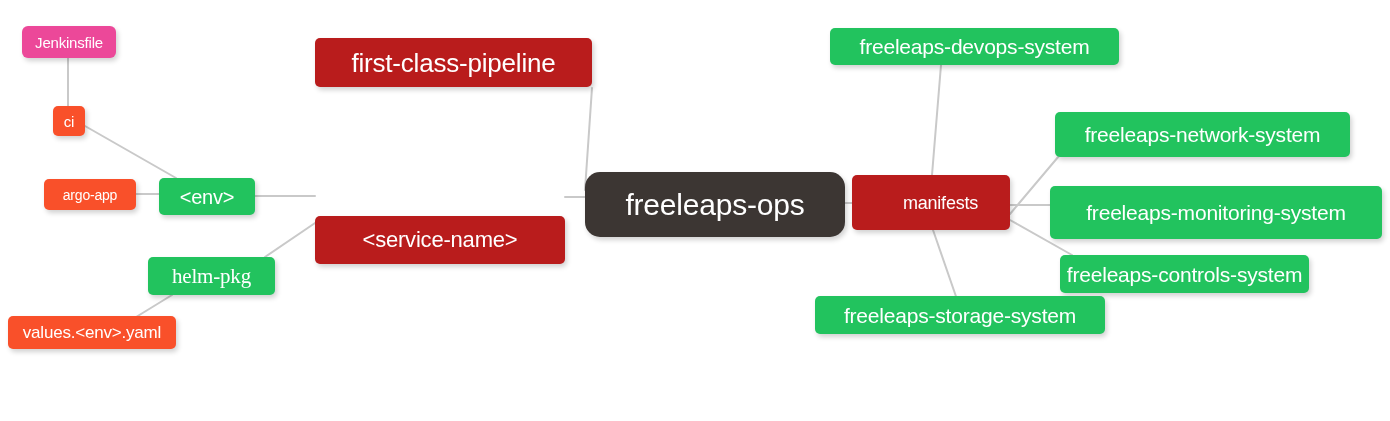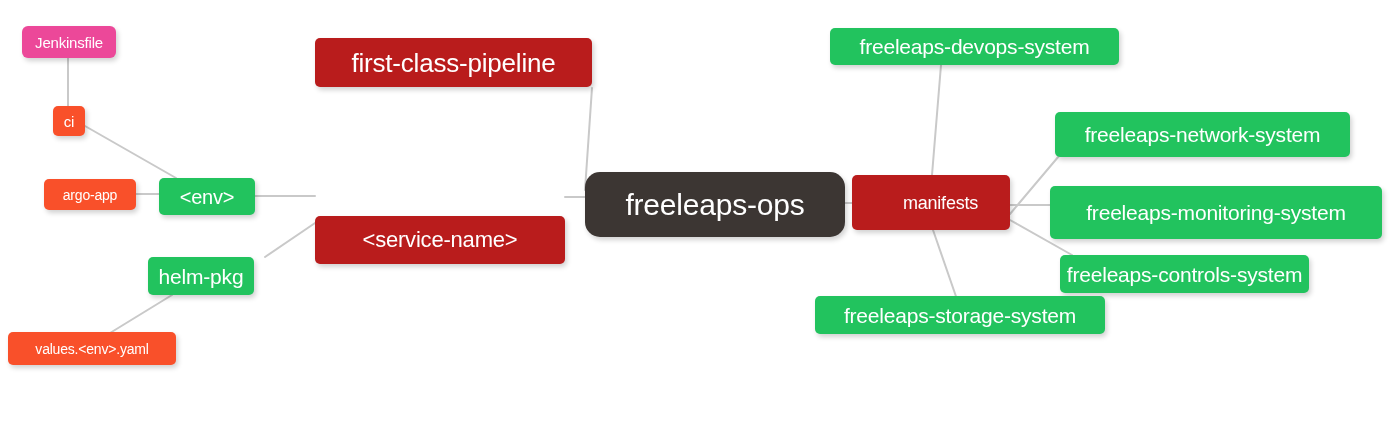--- a/index.html
+++ b/index.html
@@ -79,33 +79,33 @@
       </div>
       <div class="node c-blue" style="left: 315px; top: 172px; width: 250px; height: 48px; font-size: 22px; margin-top: 44px;">
         <span class="node-label">&lt;service-name&gt;</span>
       </div>
       <div class="node c-blue" style="left: 852px; top: 175px; width: 158px; height: 55px; font-size: 18px; padding-left: 19px;">
         <span class="node-label">manifests</span>
       </div>
       <div class="node c-green" style="left: 159px; top: 178px; width: 96px; height: 37px; font-size: 20px;">
         <span class="node-label">&lt;env&gt;</span>
       </div>
-      <div class="node c-green" style="left: 148px; top: 257px; width: 106px; height: 38px; font-size: 21px;">
+      <div class="node c-green" style="left: 148px; top: 257px; width: 127px; height: 38px; font-size: 21px; font-family: Liberation Serif, serif;">
         <span class="node-label">helm-pkg</span>
       </div>
       <div class="node c-red" style="left: 44px; top: 179px; width: 92px; height: 31px; font-size: 14px;">
         <span class="node-label">argo-app</span>
       </div>
       <div class="node c-red" style="left: 53px; top: 106px; width: 32px; height: 30px; font-size: 15px;">
         <span class="node-label">ci</span>
       </div>
       <div class="node c-orange" style="left: 22px; top: 26px; width: 94px; height: 32px; font-size: 15px;">
         <span class="node-label">Jenkinsfile</span>
       </div>
-      <div class="node c-red" style="left: 8px; top: 332px; width: 168px; height: 33px; font-size: 14px;">
+      <div class="node c-red" style="left: 8px; top: 316px; width: 168px; height: 33px; font-size: 17px;">
         <span class="node-label">values.&lt;env&gt;.yaml</span>
       </div>
       <div class="node c-green" style="left: 798px; top: 28px; width: 289px; height: 37px; font-size: 21px; margin-left: 32px;">
         <span class="node-label">freeleaps-devops-system</span>
       </div>
       <div class="node c-green" style="left: 1055px; top: 112px; width: 295px; height: 45px; font-size: 21px;">
         <span class="node-label">freeleaps-network-system</span>
       </div>
       <div class="node c-green" style="left: 1050px; top: 186px; width: 332px; height: 53px; font-size: 21px;">
         <span class="node-label">freeleaps-monitoring-system</span>

